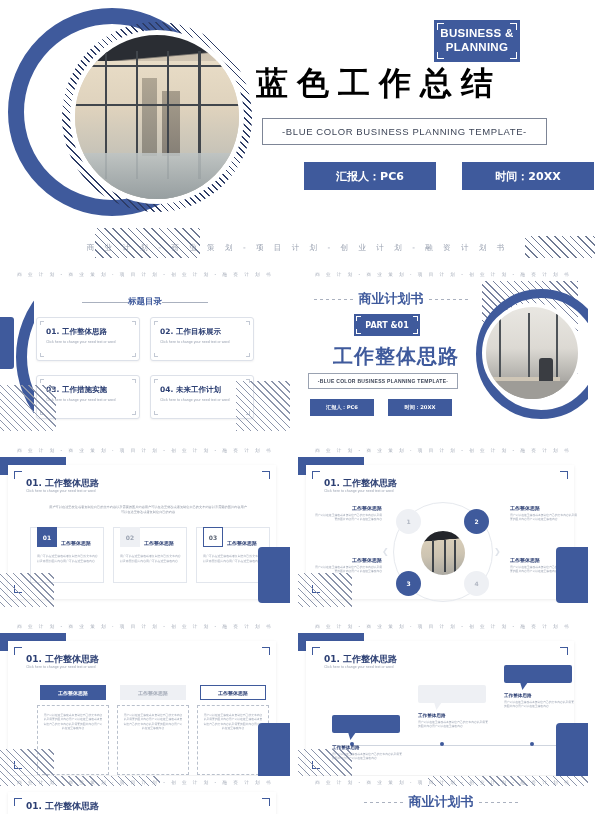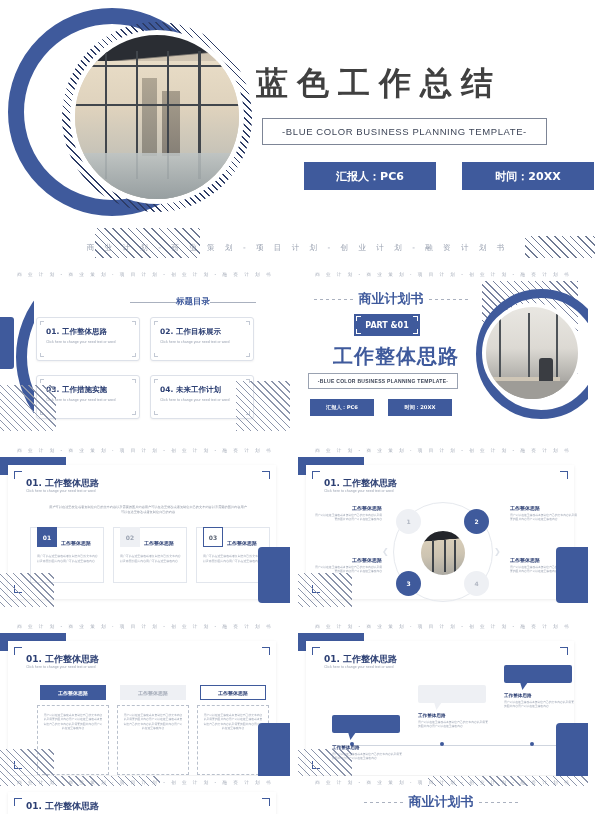--- a/index.html
+++ b/index.html
@@ -67,21 +67,21 @@
     font-size:11.5px; font-weight:700; line-height:14px; padding-top:6px;
     letter-spacing:.3px;
   }
   .biz-badge .corner { position:absolute; width:7px; height:7px; border:1.3px solid #ffffff; }
   .biz-badge .c1 { left:3px; top:3px; border-right:none; border-bottom:none; }
   .biz-badge .c2 { right:3px; top:3px; border-left:none; border-bottom:none; }
   .biz-badge .c3 { left:3px; bottom:3px; border-right:none; border-top:none; }
   .biz-badge .c4 { right:3px; bottom:3px; border-left:none; border-top:none; }
   .cn-title2 {
     position:absolute; left:6px; top:62px;
-    font-size:32px; letter-spacing:9px; color:#404040; font-weight:700;
+    font-size:32px; letter-spacing:9px; color:#000000; font-weight:700;
     font-family:"DejaVu Sans", sans-serif; line-height:42px;
   }
   .sub-box {
     position:absolute; left:12px; top:118px; width:285px; height:27px;
     border:1px solid #7d8596; display:flex; align-items:center; justify-content:center;
     font-size:9.5px; color:#3d4557; letter-spacing:.6px;
   }
   .meta-row { position:absolute; left:20px; top:162px; width:320px; height:30px; }
   .meta-chip {
     position:absolute; width:132px; height:28px; background:#3f5a9c; color:#fff;
@@ -136,21 +136,21 @@
   .toc-ring {
     position:absolute; left:16px; top:-22px; width:196px; height:196px;
     border-radius:50%; border:11px solid #3f5a9c;
   }
   .toc-white {
     position:absolute; left:34px; top:-8px; width:222px; height:168px;
     background:#fff; border-radius:6px;
   }
   .toc-head {
     position:absolute; left:34px; top:14px; width:222px; height:14px;
-    display:flex; align-items:center; justify-content:flex-end; 
+    display:flex; align-items:center; justify-content:center; 
   }
   .toc-head .dash { width:46px; height:1px; background:#aab1bf;
     background-image: repeating-linear-gradient(90deg,#aab1bf 0 3px, transparent 3px 6px); }
   .toc-head .tt { font-size:8.5px; font-weight:700; color:#3f5a9c; font-family:"DejaVu Sans",sans-serif; }
   .toc-cards { position:absolute; left:36px; top:36px; width:218px; height:105px; }
   .toc-card {
     position:absolute; width:104px; height:44px; background:#fff;
     border:1px solid #dde1e9; border-radius:3px; box-shadow:0 1px 2px rgba(0,0,0,.05);
     padding:9px 0 0 9px;
   }
@@ -354,20 +354,28 @@
       <div class="mull" style="left:37%"></div>
       <div class="mull" style="left:56%"></div>
       <div class="mull" style="left:75%"></div>
       <div class="hbar" style="top:42%"></div>
       <div class="hbar" style="top:18%"></div>
       <div class="floor"></div>
     </div>
 
     <div class="hero-right">
       <div class="title-row">
+        <div class="biz-badge">
+          <span class="corner c1"></span>
+            <span class="corner c2"></span>
+          <span class="corner c3"></span>
+            <span class="corner c4"></span>
+          <div>BUSINESS &amp;</div>
+          <div>PLANNING</div>
+        </div>
       </div>
       <div class="cn-title2">蓝色工作总结</div>
       <div class="sub-box">
         <span>-BLUE COLOR BUSINESS PLANNING TEMPLATE-</span>
       </div>
       <div class="meta-row">
         <div class="meta-chip m1">汇报人：PC6</div>
         <div class="meta-chip m2">时间：20XX</div>
       </div>
     </div>

